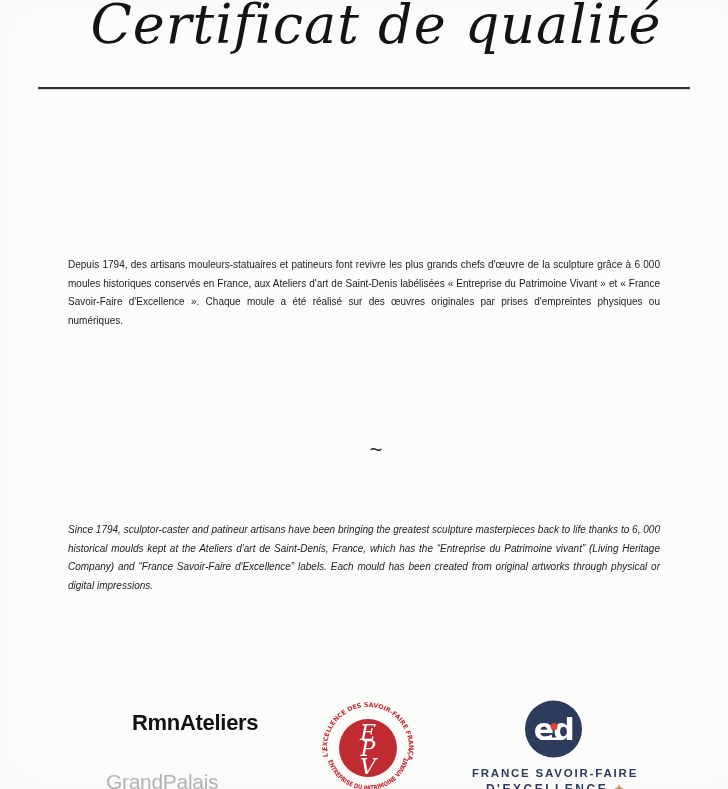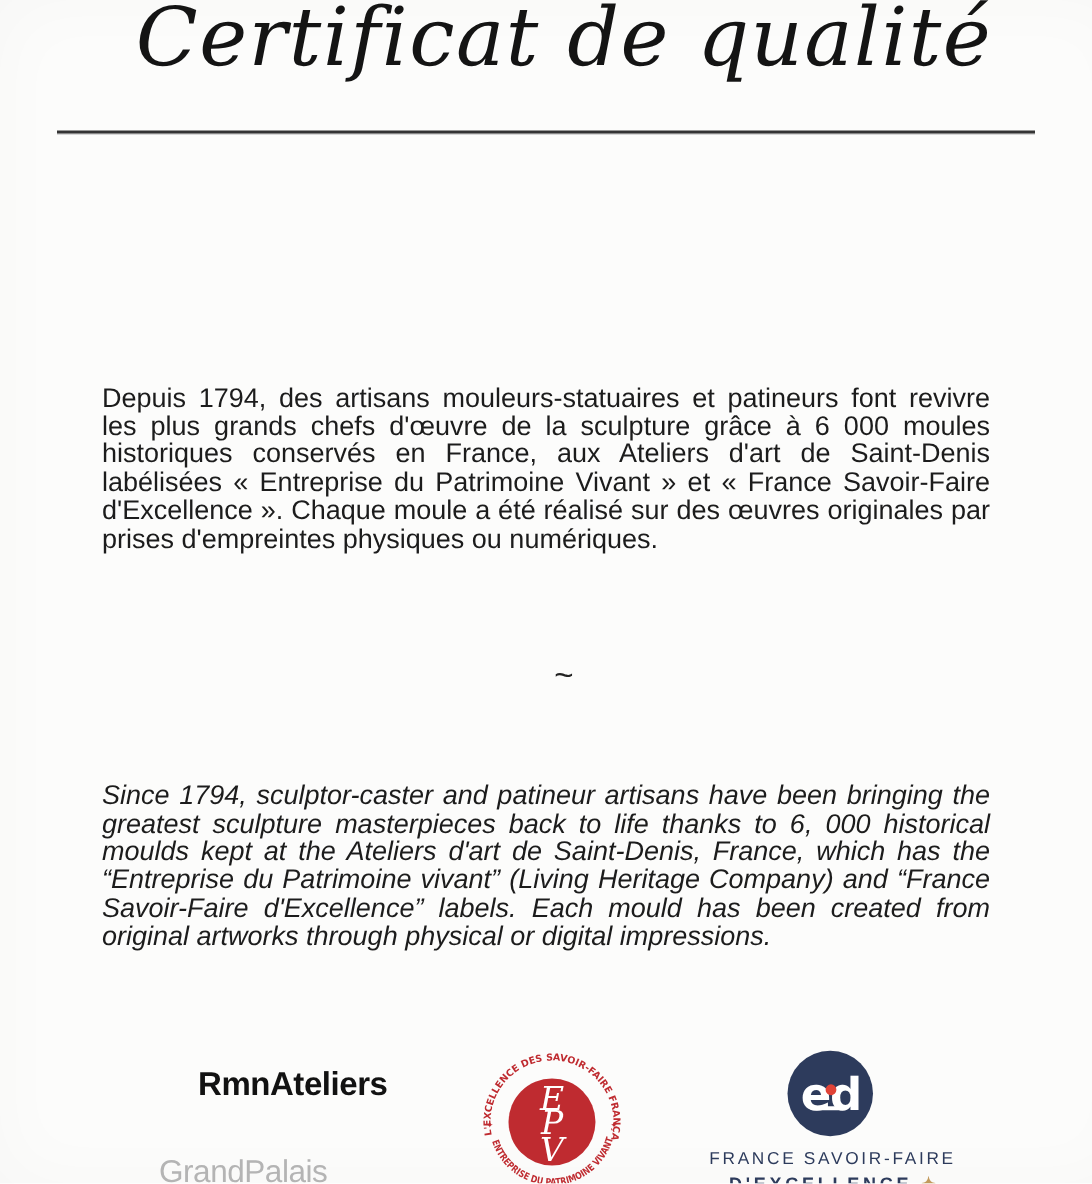--- a/index.html
+++ b/index.html
@@ -33,21 +33,21 @@
   }
   .sub2{
     position:absolute;top:163px;left:0;width:100%;text-align:center;
     font-family:"DejaVu Serif",serif;font-style:italic;
     font-size:35px;line-height:48px;color:#161616;letter-spacing:0.5px;
   }
   
   .para{
     position:absolute;left:68px;width:592px;
     text-align:justify;
-    font-size:18px;line-height:18.7px;
+    font-size:10px;line-height:18.7px;
     color:#1c1c1c;
   }
   .p-fr1{top:256px;}
   .p-fr2{top:369px;}
   .p-en1{top:489px;margin-top:32px;}
   .p-en2{top:601px;}
   .en{font-style:italic;font-weight:500;}
   .tilde{
     position:absolute;top:438px;left:0;width:100%;text-align:center;
     font-size:22px;line-height:24px;color:#222;
@@ -63,21 +63,21 @@
     font-size:22px;line-height:23px;letter-spacing:-0.3px;
     color:#121212;font-weight:700;
   }
   .epv-svg{position:absolute;left:320px;top:694px;width:96px;height:96px;}
   .epv-arc{font-family:"DejaVu Sans",sans-serif;font-size:6.4px;font-weight:700;fill:#bf2b30;}
   .epv-letter{font-family:"DejaVu Serif",serif;font-style:italic;fill:#ffffff;text-anchor:middle;}
   .epv-star{font-size:6px;fill:#bf2b30;text-anchor:middle;}
   .fsf-circle-svg{position:absolute;left:524px;top:700px;width:60px;height:60px;}
   .fsf-line1{
     position:absolute;top:767px;left:460px;width:190px;text-align:center;
-    font-size:11.5px;font-weight:400;letter-spacing:1.8px;
+    font-size:11.5px;font-weight:700;letter-spacing:1.8px;
     color:#2d3b5c;white-space:nowrap;
   }
   .fsf-line2{
     position:absolute;top:782px;left:460px;width:190px;text-align:center;
     font-size:12px;font-weight:700;letter-spacing:2.5px;
     color:#2d3b5c;white-space:nowrap;
   }
   .fsf-gold{color:#c29a5d;letter-spacing:0;}
 </style>
 </head>

